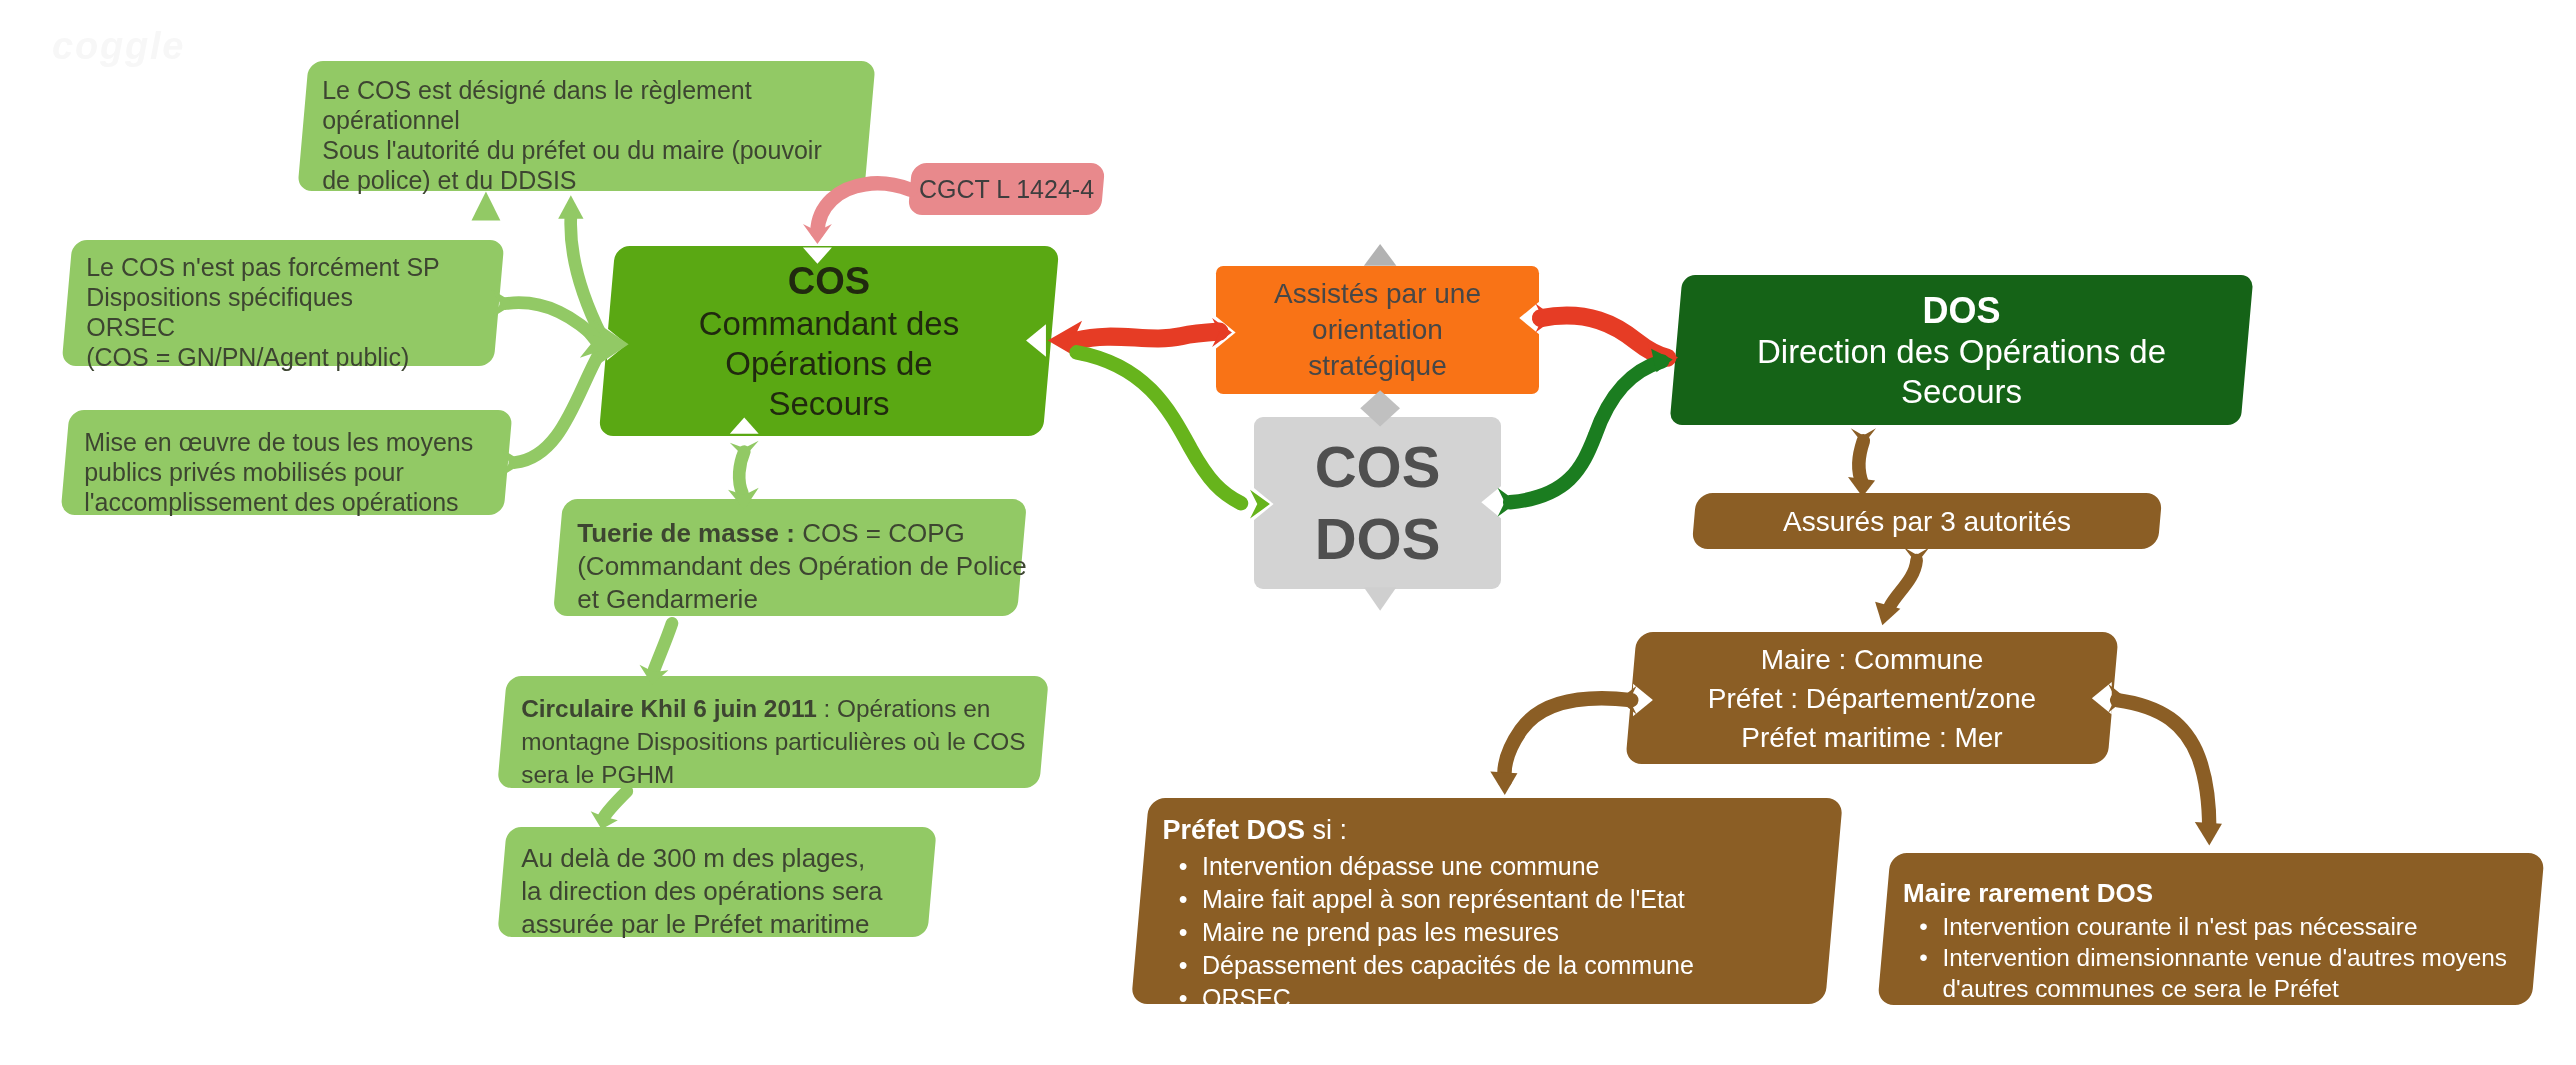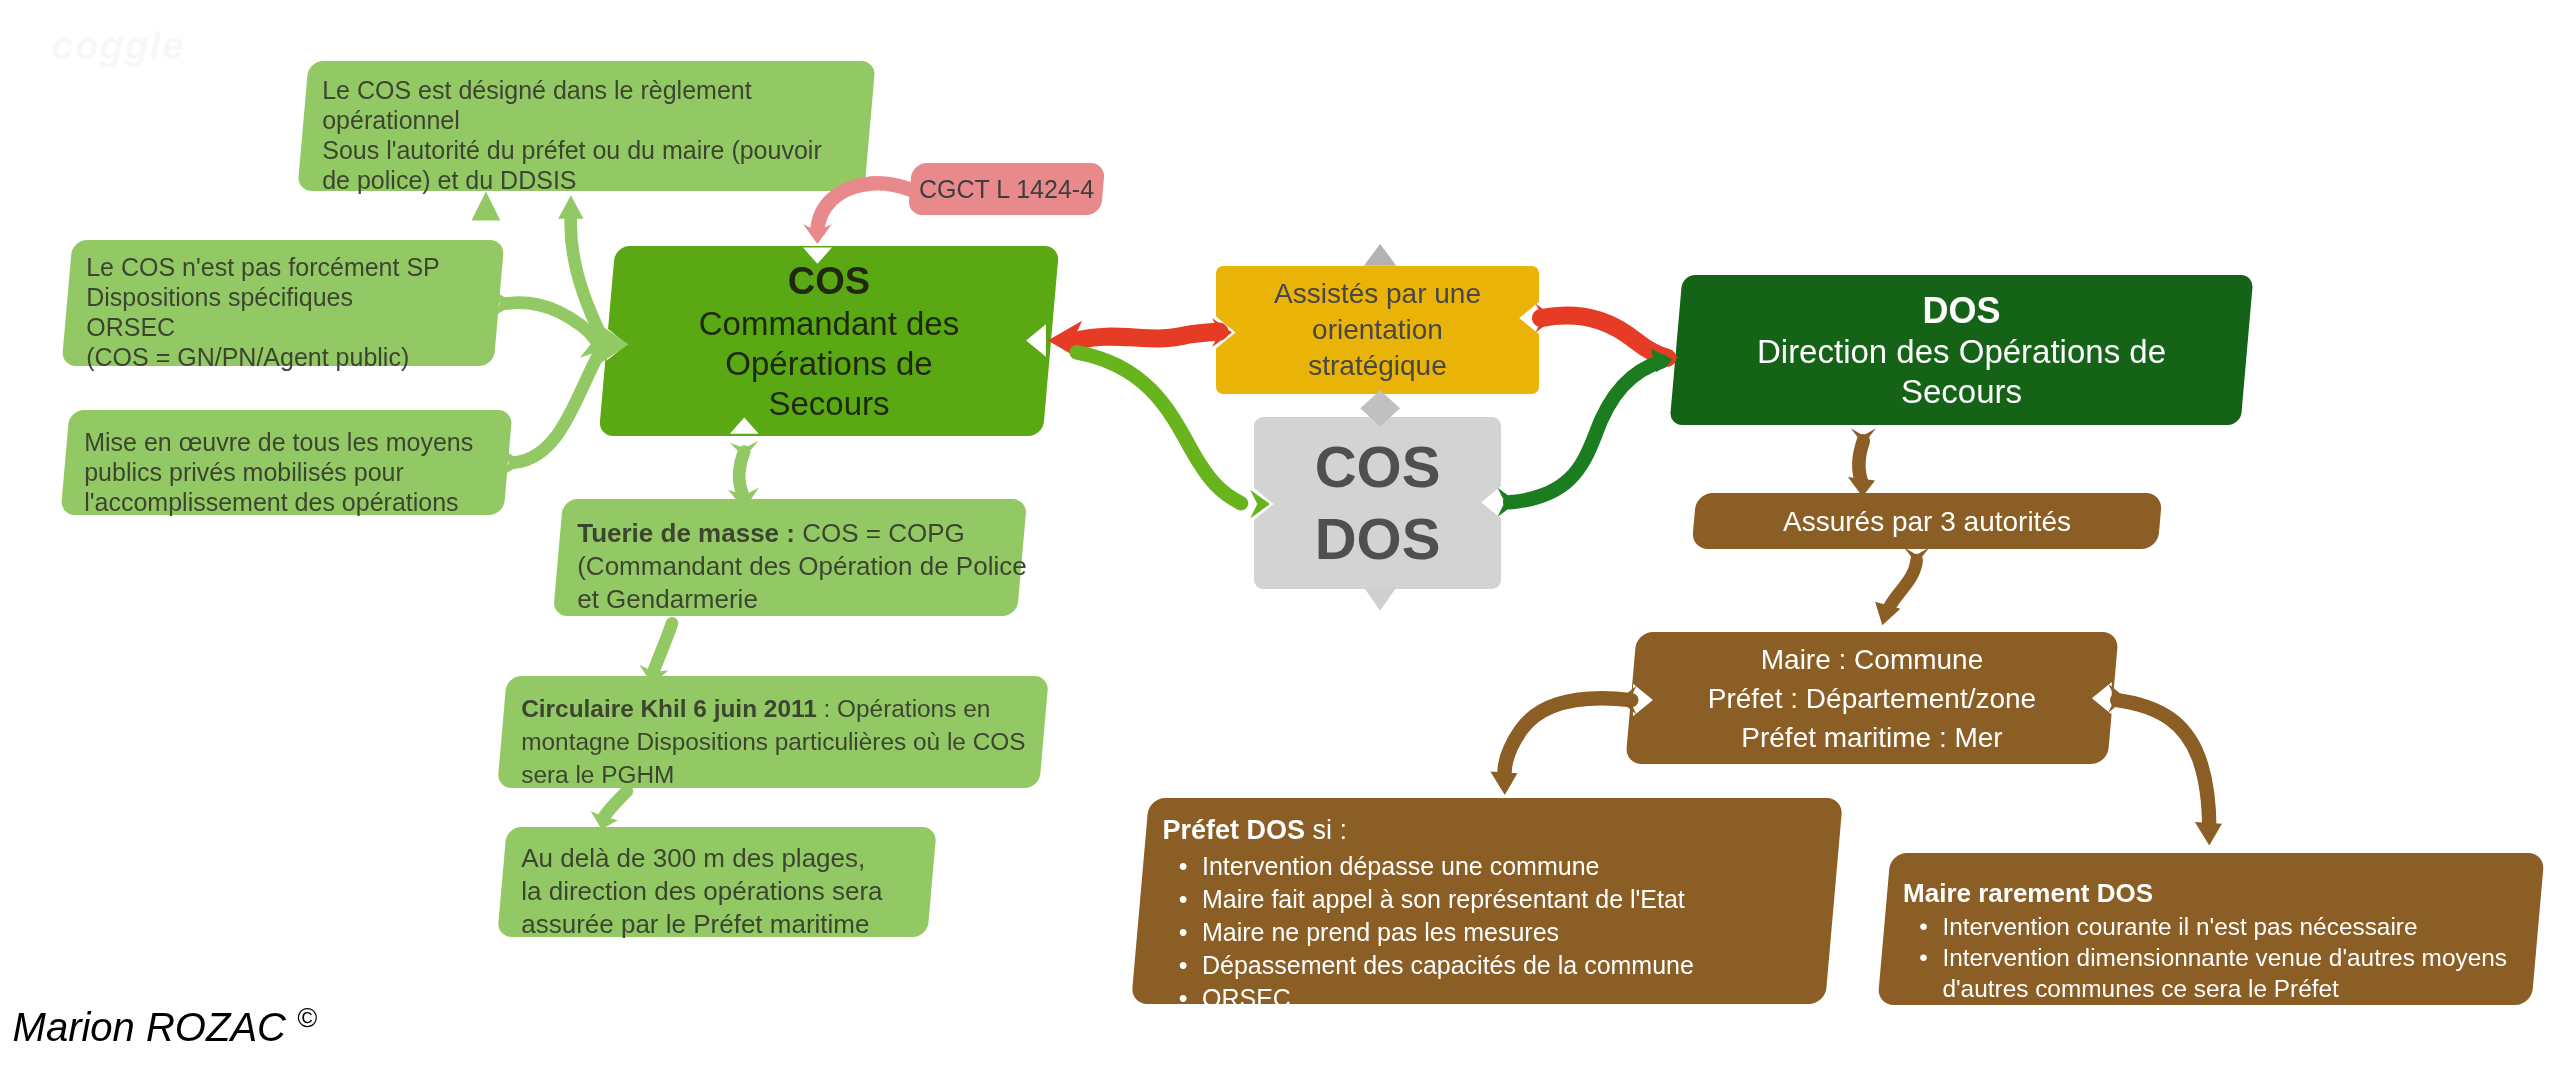--- a/index.html
+++ b/index.html
@@ -83,21 +83,21 @@
 Secours</div>
     </div>
   </div>
 
   <div class="box salmon skew" style="left:910px;top:163px;width:193px;height:52px;">
     <div class="unskew">
         <div class="cgct-text">CGCT L 1424-4</div>
       </div>
   </div>
 
-  <div class="graybox" style="left:1216px;top:266px;width:323px;height:128px;background:#eab308;border-radius:7.2px;">
+  <div class="graybox" style="left:1216px;top:266px;width:323px;height:128px;background:#f97316;border-radius:7.2px;">
     <div class="assist-text pre">Assistés par une
 orientation
 stratégique</div>
   </div>
 
   <div class="graybox" style="left:1254px;top:417px;width:247px;height:172px;background:#d3d3d3;border-radius:9px;">
     <div class="big-gray pre">COS
 DOS</div>
   </div>
 
@@ -173,21 +173,20 @@
   </div>
 
   <div class="box green skew" style="left:502px;top:827px;width:430px;height:110px;">
     <div class="unskew">
         <div class="lead-text pre">Au delà de 300 m des plages,
 la direction des opérations sera
 assurée par le Préfet maritime</div>
       </div>
   </div>
 
-  <div class="signature"><span>Marion ROZAC</span> <sup>©</sup></div>
 
   <svg class="links" width="2576" height="1066" viewBox="0 0 2852 1180">
 
     <g fill="#ffffff">
       <polygon points="889,274 921,274 905,292"></polygon>
       <polygon points="672,363 694,381 672,399"></polygon>
       <polygon points="1158,359 1136,377 1158,395"></polygon>
       <polygon points="808,480 840,480 824,462"></polygon>
       <polygon points="1346,350 1368,368 1346,386"></polygon>
       <polygon points="1704,334 1682,352 1704,370"></polygon>

